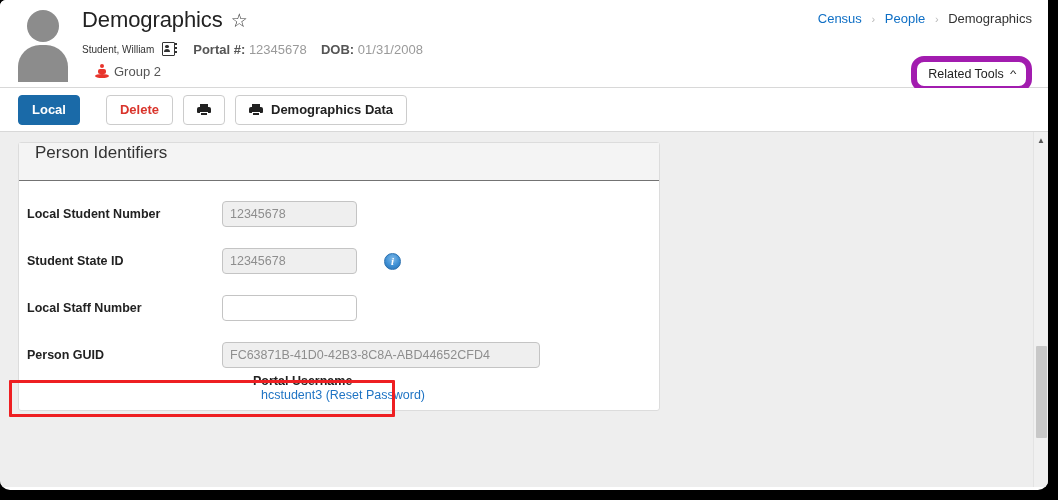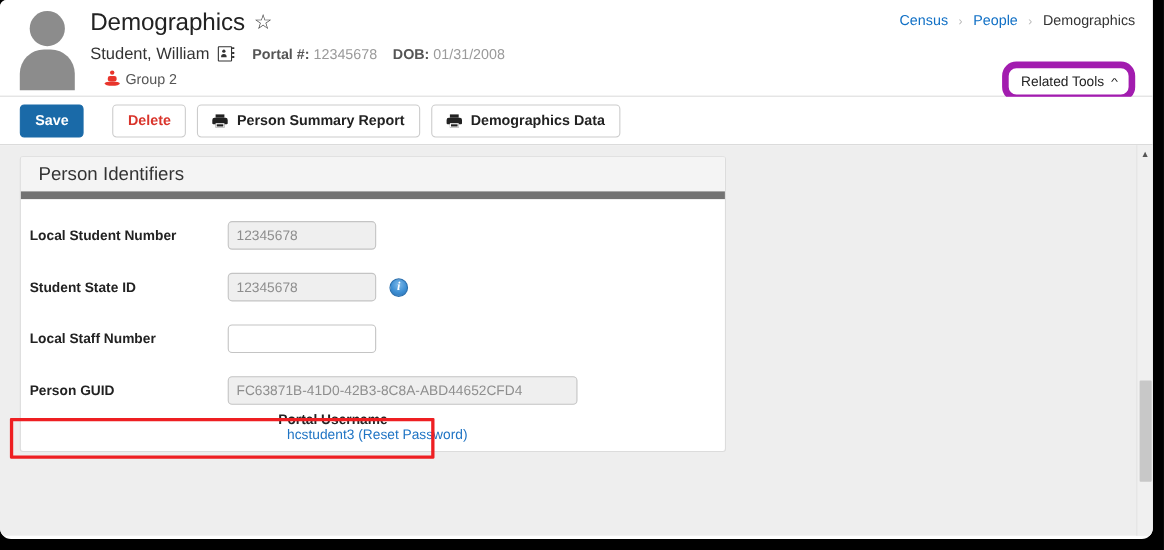--- a/index.html
+++ b/index.html
@@ -86,21 +86,21 @@
     cursor: pointer;
   }
 
   #person-line {
     display: flex;
     align-items: center;
     margin-top: 3px;
     height: 20px;
   }
   #person-name {
-    font-size: 15px;
+    font-size: 10px;
     color: #333333;
   }
   #contact-card-icon {
     margin-left: 8px;
     width: 13px;
     height: 14px;
     border: 1.6px solid #333333;
     border-radius: 1px;
     position: relative;
     box-sizing: border-box;
@@ -330,41 +330,41 @@
     top: 10px;
     width: 642px;
     background: #ffffff;
     border: 1px solid #dcdcdc;
     border-radius: 3px;
     box-sizing: border-box;
   }
   #card-header {
     height: 38px;
     background: #f4f4f4;
-    border-bottom: 7px solid #737373;
-    display: flex;
-    align-items: center;
+    border-bottom: 1px solid #737373;
+    display: flex;
     padding-left: 16px;
     box-sizing: border-box;
   }
   #card-title {
     font-size: 17px;
     color: #333333;
   }
   #card-body {
     padding: 16px 0 14px 0;
     position: relative;
   }
 
   .field-row {
     display: flex;
     align-items: center;
     height: 34px;
     padding-left: 8px;
     margin-bottom: 13px;
+    gap: 15px;
   }
   .field-row.tight { margin-bottom: 2px; }
   .field-label {
     width: 180px;
     font-size: 12.5px;
     font-weight: bold;
     color: #222222;
     flex: none;
   }
   .field-input {
@@ -533,29 +533,28 @@
       <span class="bc-current">Demographics</span>
     </div>
 
     <div id="related-tools">
       <span>Related Tools</span>
       <span class="chev">^</span>
     </div>
   </div>
 
   <div id="toolbar">
-    <button class="tb-btn tb-save">Save</button>
+    <button class="tb-btn tb-save">Local</button>
     <button class="tb-btn tb-delete">Delete</button>
     <button class="tb-btn tb-plain">
       <span class="printer-icon">
         <span class="p-top"></span>
           <span class="p-mid"></span>
           <span class="p-bot"></span>
       </span>
-      <span>Person Summary Report</span>
     </button>
     <button class="tb-btn tb-plain">
       <span class="printer-icon">
         <span class="p-top"></span>
           <span class="p-mid"></span>
           <span class="p-bot"></span>
       </span>
       <span>Demographics Data</span>
     </button>
   </div>

